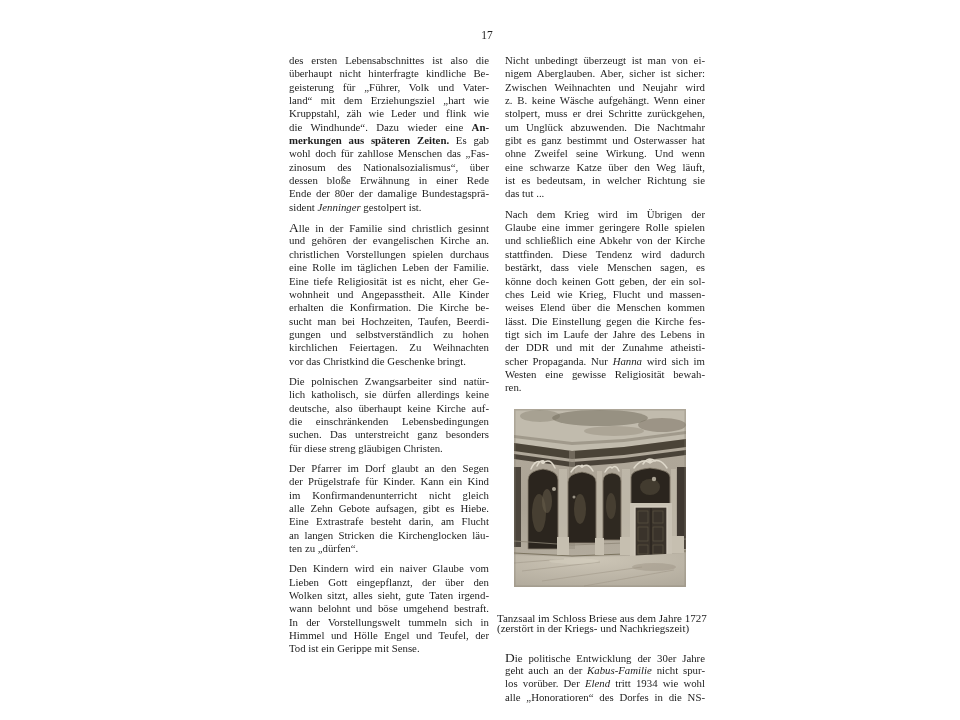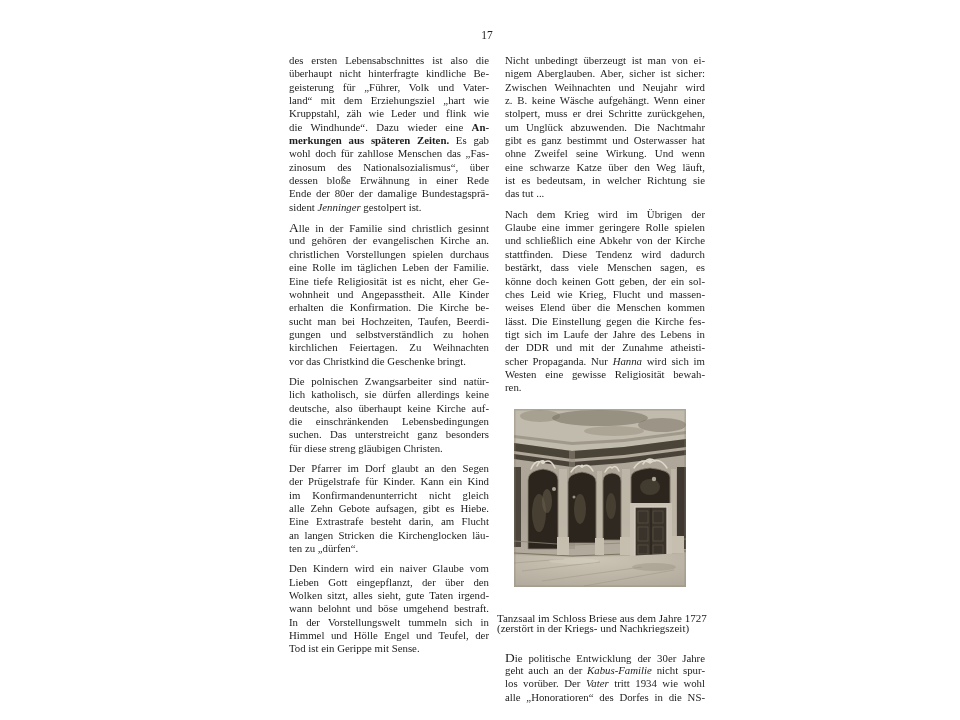--- a/index.html
+++ b/index.html
@@ -222,19 +222,19 @@
       <div class="caption">
           <div class="cap-line">Tanzsaal im Schloss Briese aus dem Jahre 1727</div>
           <div class="cap-line">(zerstört in der Kriegs- und Nachkriegszeit)</div>
         </div>
     </div>
 
     <div class="bottom-text">
         <div class="para initial">
           <div class="line">Die politische Entwicklung der 30er Jahre</div>
           <div class="line">geht auch an der <i>Kabus-Familie</i> nicht spur-</div>
-          <div class="line">los vorüber. Der <i>Vater</i> tritt 1934 wie wohl</div>
+          <div class="line">los vorüber. Der <i>Elend</i> tritt 1934 wie wohl</div>
           <div class="line">alle „Honoratioren“ des Dorfes in die NS-</div>
         </div>
       </div>
   </div>
 
 </div>
 
 </body></html>

